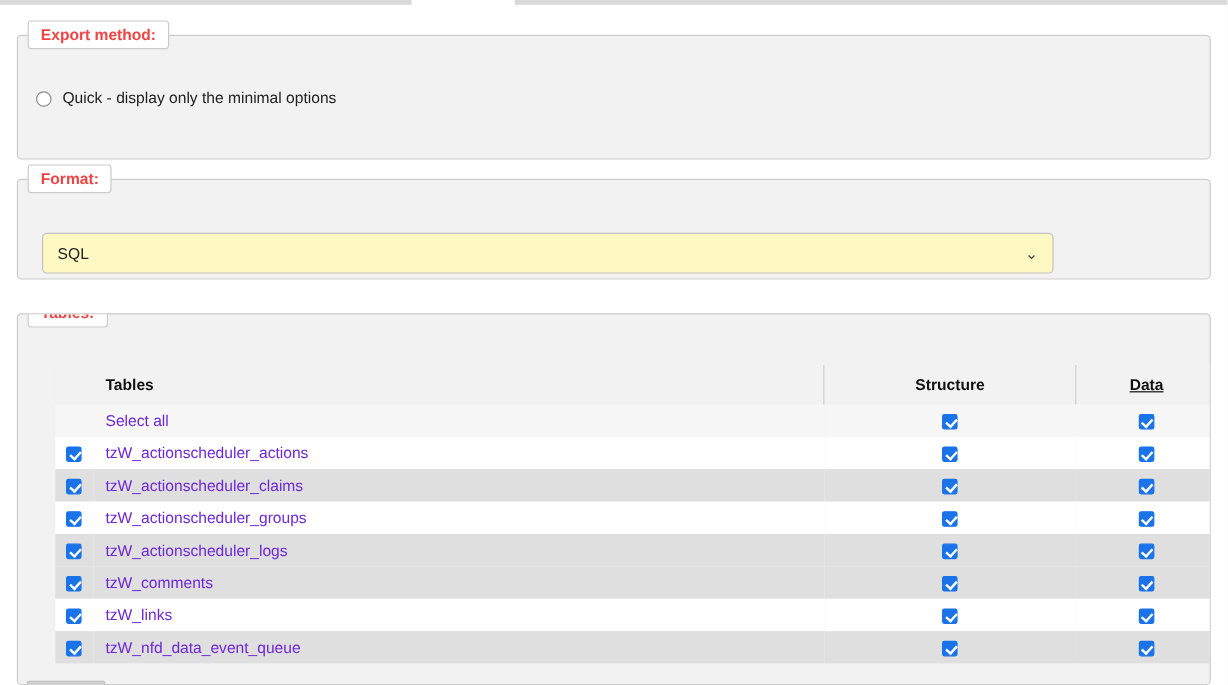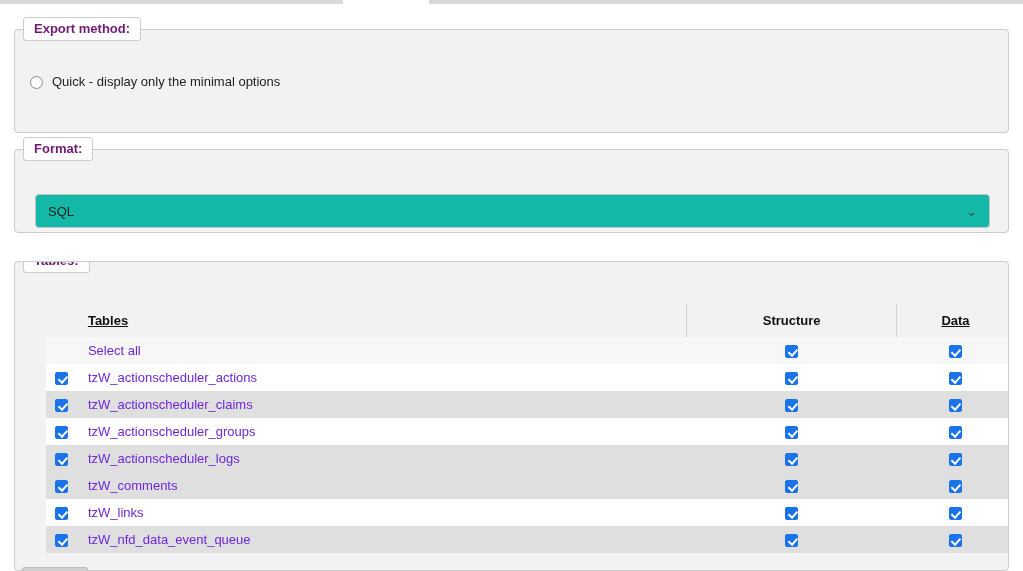--- a/index.html
+++ b/index.html
@@ -43,21 +43,21 @@
   .legend {
     position: absolute;
     top: -13px;
     left: 8px;
     background: #ffffff;
     border: 1px solid #cccccc;
     border-radius: 3px;
     padding: 4px 10px;
     font-weight: bold;
     font-size: 13px;
-    color: #701a75;
+    color: #ef4444;
     line-height: 1.1;
   }
 
   
   #export-method-box {
     top: 29px;
     height: 104px;
   }
   .radio-row {
     position: absolute;
@@ -99,24 +99,24 @@
 
   
   #format-box {
     top: 149px;
     height: 84px;
   }
   .select {
     position: absolute;
     left: 20px;
     top: 44px;
-    width: 955px;
+    width: 843px;
     height: 34px;
     box-sizing: border-box;
-    background: #14b8a6;
+    background: #fef9c3;
     border: 1px solid #c2c2c2;
     border-radius: 4px;
     display: flex;
     align-items: center;
     padding: 0 12px;
     font-size: 13px;
     color: #222222;
   }
   .select .chev {
     margin-left: auto;
@@ -148,21 +148,21 @@
     background: #f2f2f2;
     font-weight: bold;
     font-size: 13px;
     color: #111111;
     padding: 6px 0;
     height: 21px;
     text-align: center;
     border-right: 1px solid #d0d0d0;
   }
   table.tbl th.col-check { width: 30px; border-right: none; }
-  table.tbl th.col-name { width: 562px; text-align: left; padding-left: 10px; text-decoration: underline; }
+  table.tbl th.col-name { width: 562px; text-align: left; padding-left: 10px; }
   table.tbl th.col-structure { width: 196px; }
   table.tbl th.col-data { width: 110px; border-right: none; text-decoration: underline; }
 
   table.tbl td {
     padding: 0;
     height: 27px;
     vertical-align: middle;
   }
   table.tbl td.c-check { text-align: center; width: 30px; }
   table.tbl td.c-name { padding-left: 10px; color: #6d28d9; }

